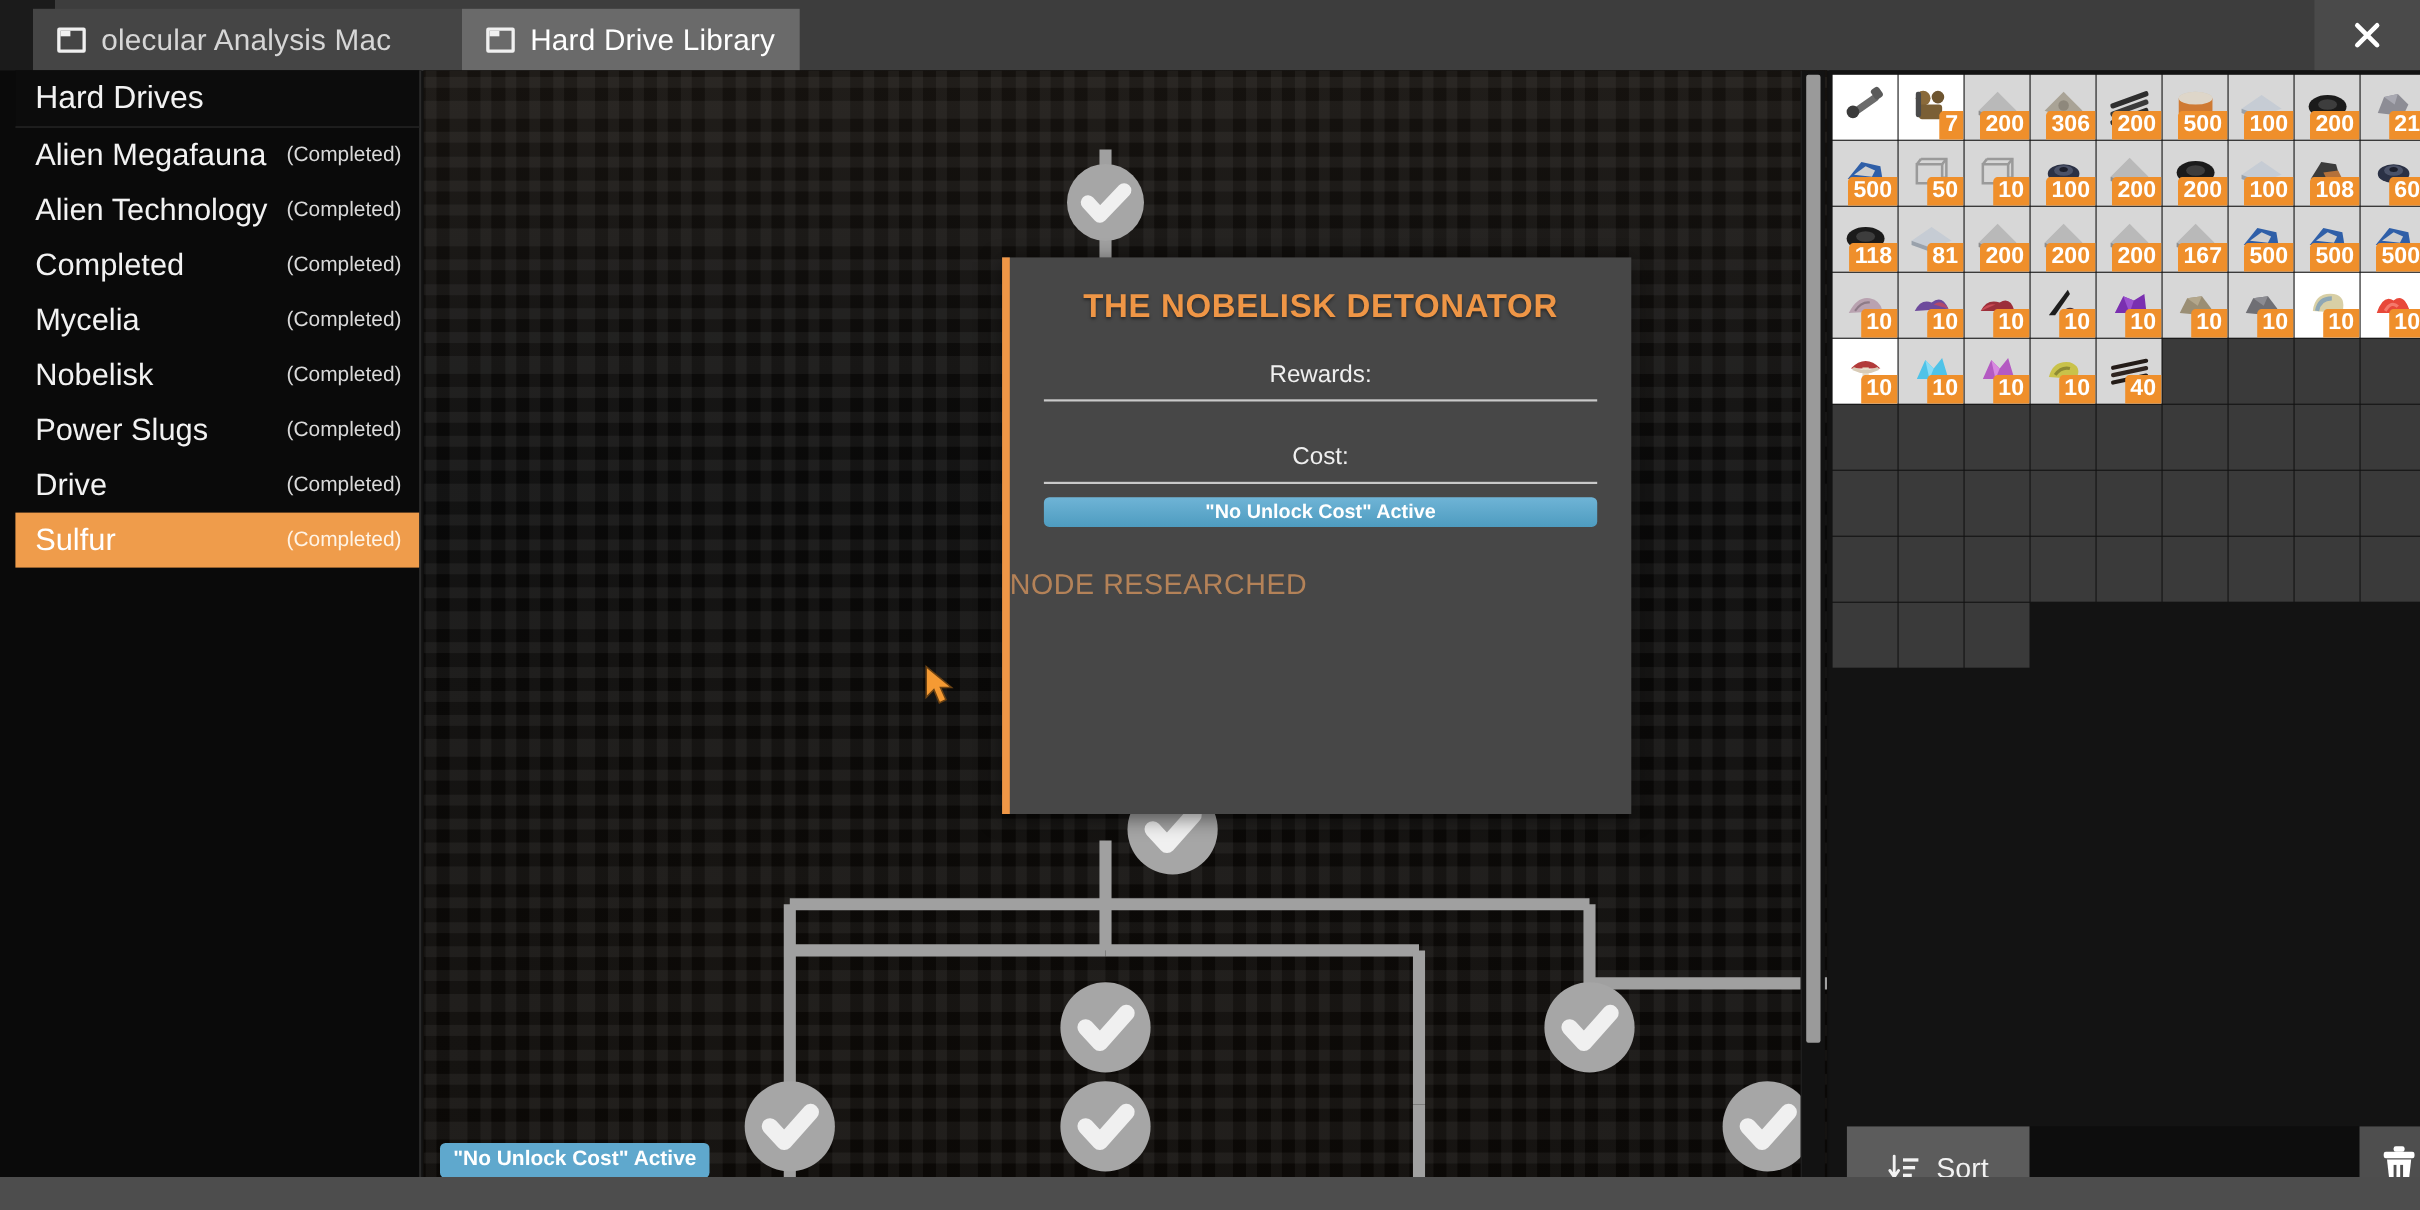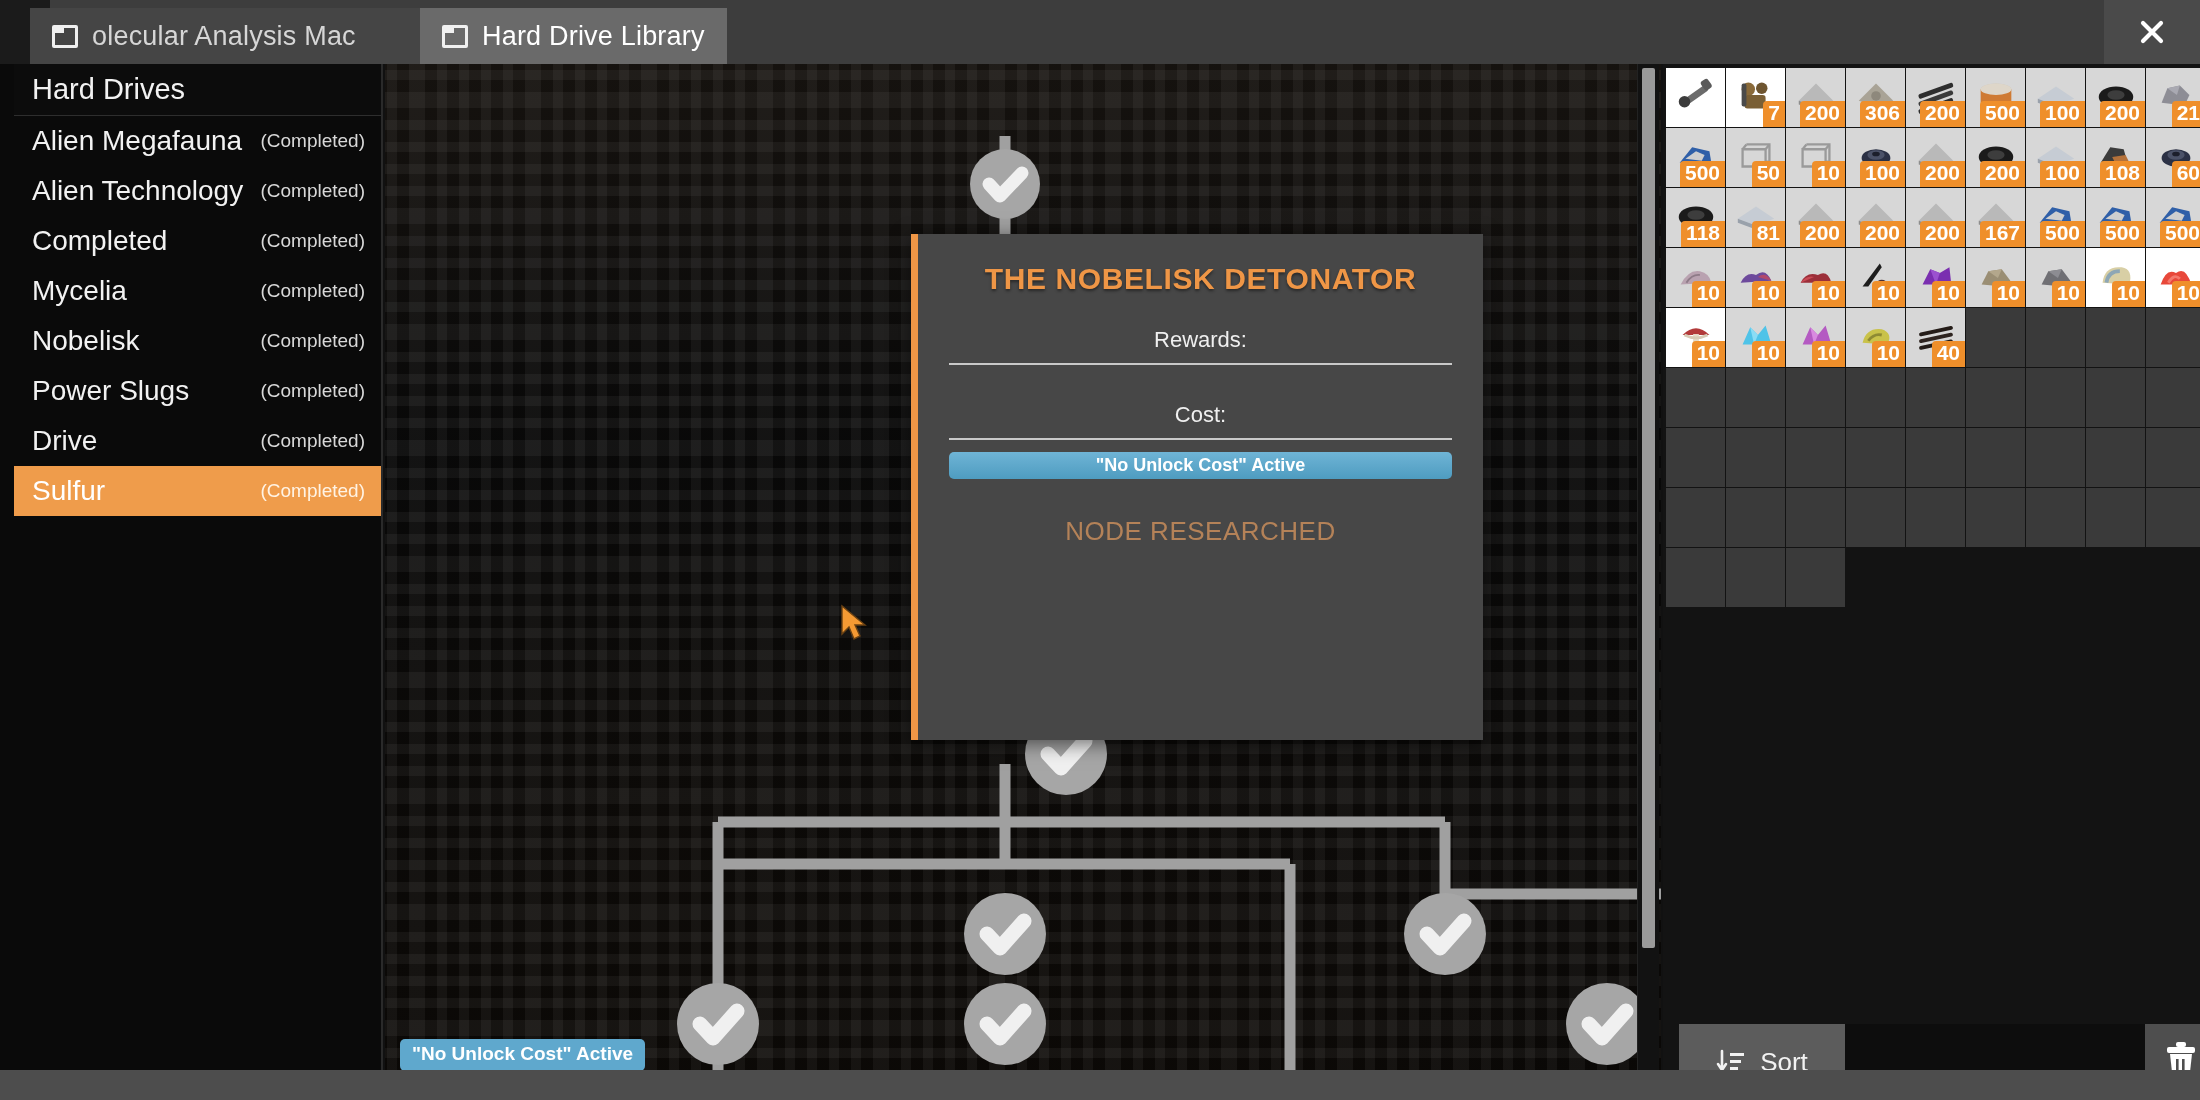--- a/index.html
+++ b/index.html
@@ -139,21 +139,21 @@
   .reward .thumb{ width:86px; height:96px; position:relative; }
   .reward .label{ color:#f0f0f0; font-size:22px; margin-top:24px; text-align:center; }
   .cost-label{ color:#efefef; font-size:22px; text-align:center; margin-top:25px; }
   .cost-bar{
     margin:12px 31px 0 31px; height:27px; border-radius:5px;
     background:linear-gradient(180deg,#6fb4d6,#4e9cc0);
     color:#fff; font-size:18px; font-weight:bold;
     display:flex; align-items:center; justify-content:center;
   }
   .researched{
-    color:#b48258; font-size:26px; text-align:center; margin-top:37px; letter-spacing:.5px;
+    color:#b48258; font-size:26px; text-align:left; margin-top:37px; letter-spacing:.5px;
   }
 
   
   .inv{
     position:absolute; left:1663px; top:64px; width:537px; height:1036px;
     background:#131313;
   }
   .inv-grid{
     position:absolute; left:3px; top:4px;
     display:grid; grid-template-columns:repeat(9,59px);

